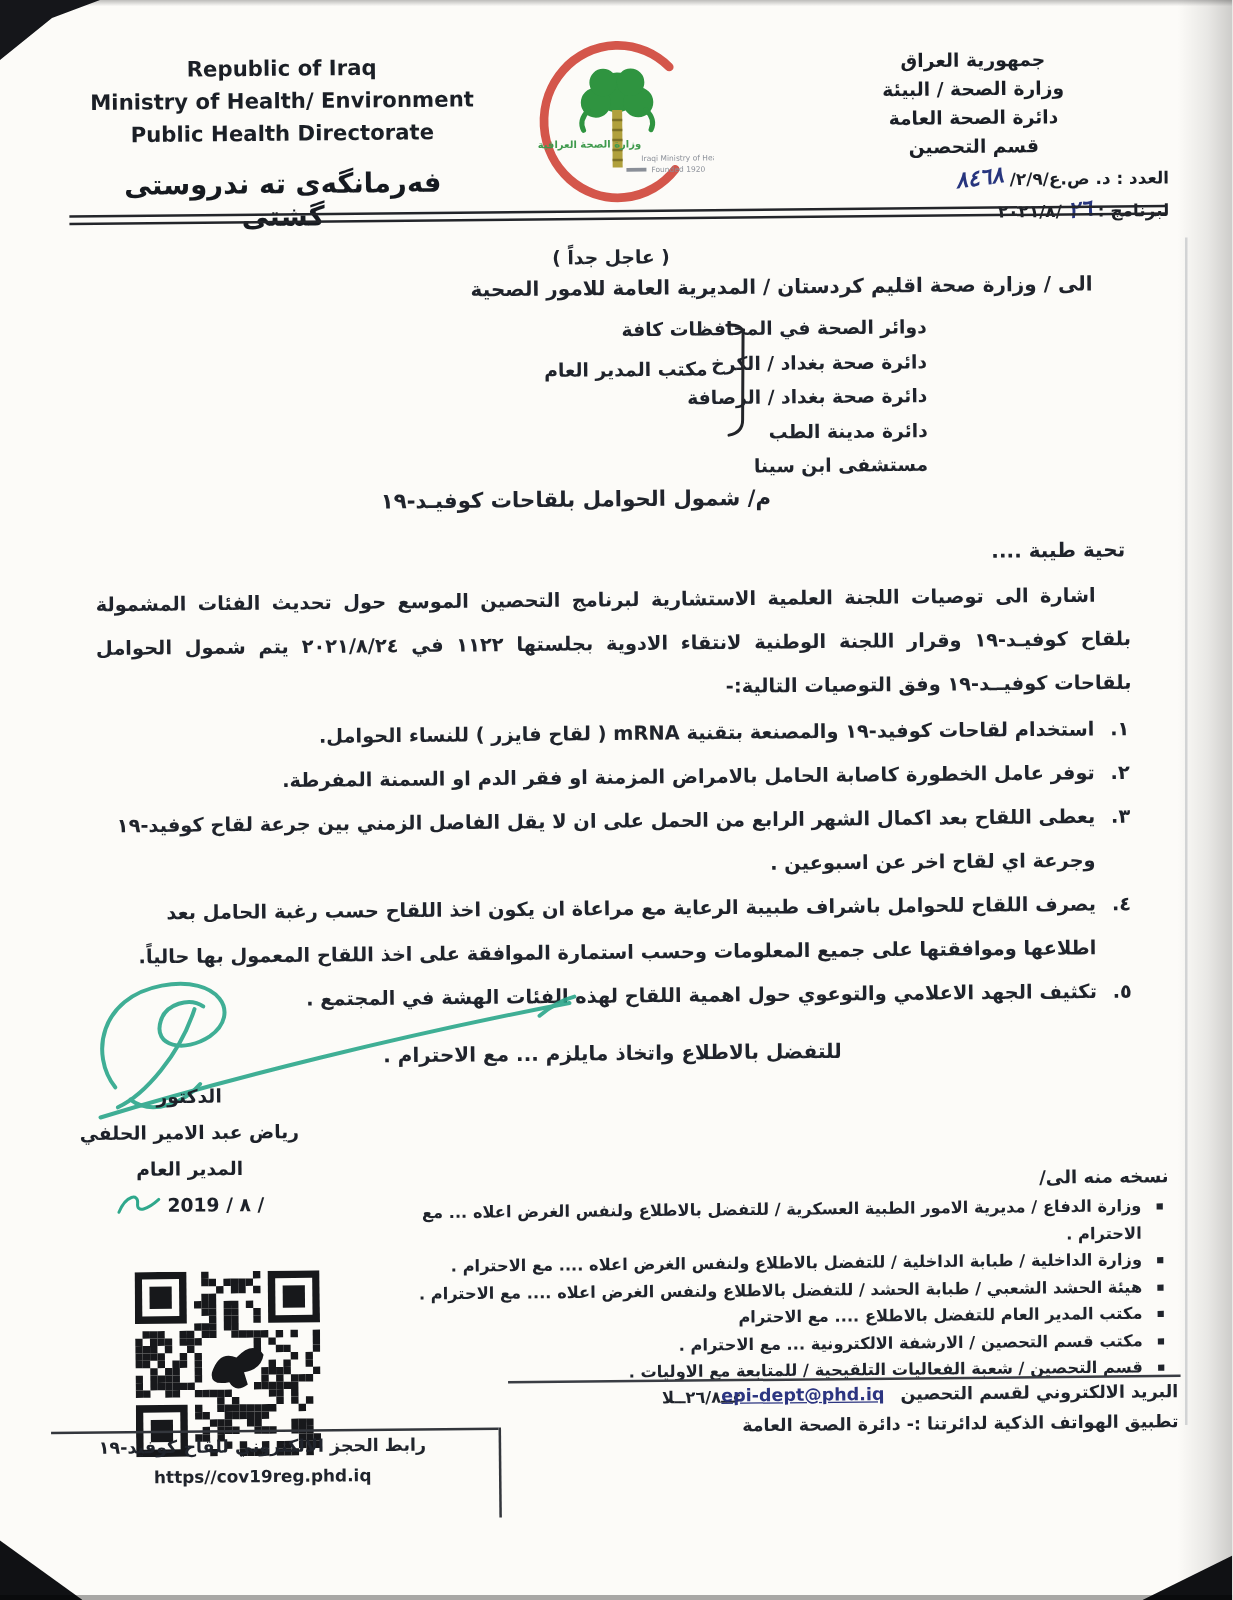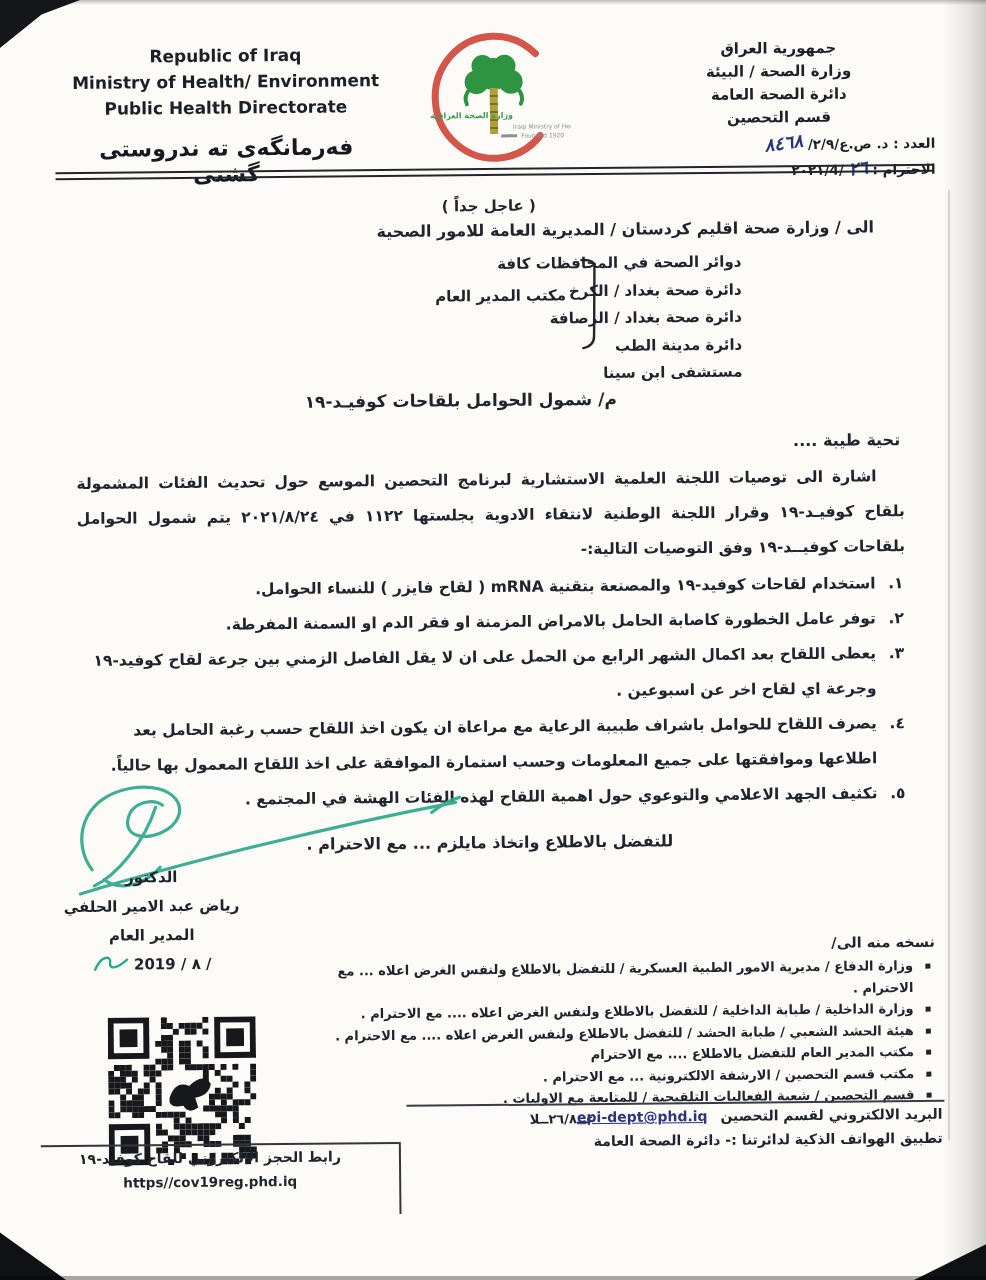--- a/index.html
+++ b/index.html
@@ -102,23 +102,23 @@
     <div class="abs hdr-ar">
       <div>جمهورية العراق</div>
       <div>وزارة الصحة / البيئة</div>
       <div>دائرة الصحة العامة</div>
       <div>قسم التحصين</div>
       <div class="hdr-ref">
         <span>العدد : د. ص.ع/٢/٩/</span>
         <span class="hw-navy">٨٤٦٨</span>
       </div>
       <div class="hdr-ref">
-        <span>الاحترام :</span>
+        <span>لبرنامج :</span>
         <span class="hw-navy">٢٦</span>
-        <span class="ltr">٢٠٢١/4/</span>
+        <span class="ltr">٢٠٢١/٨/</span>
       </div>
     </div>
 
     <div class="abs dbl-rule"></div>
 
     <div class="abs urgent">( عاجل جداً )</div>
     <div class="abs to-line">الى / وزارة صحة اقليم كردستان / المديرية العامة للامور الصحية</div>
 
     <div class="abs recips">
       <div>دوائر الصحة في المحافظات كافة</div>

